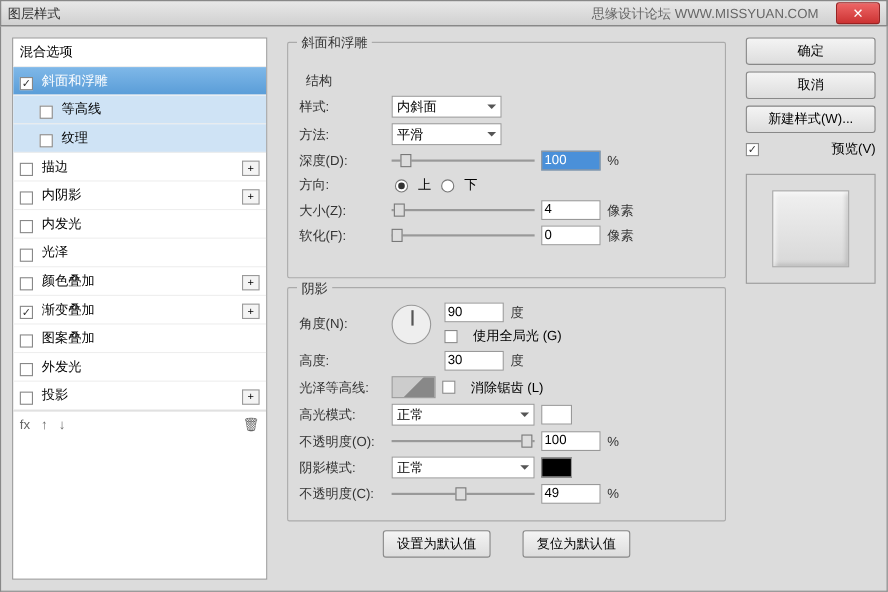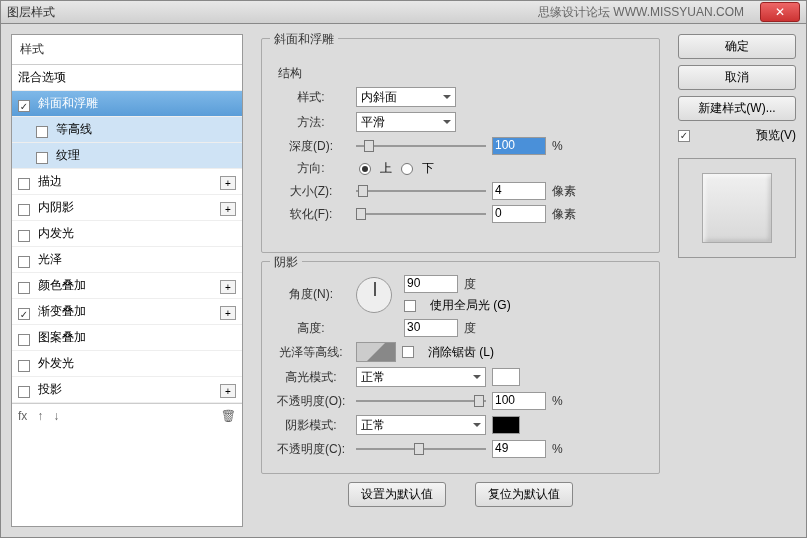--- a/index.html
+++ b/index.html
@@ -18,21 +18,21 @@
 .list-row.sub.indent{padding-left:24px}
 .chk{width:12px;height:12px;border:1px solid #888;background:#fff;display:inline-flex;align-items:center;justify-content:center;margin-right:8px;font-size:10px;color:#333}
 .chk.checked::after{content:"✓"}
 .plus-btn{margin-left:auto;width:16px;height:14px;border:1px solid #999;background:#f4f4f4;display:flex;align-items:center;justify-content:center;font-size:10px}
 .list-footer{height:24px;border-top:1px solid #ccc;display:flex;align-items:center;padding:0 6px;gap:10px;color:#666}
 .list-footer .sp{margin-left:auto}
 .center-panel{flex:1;padding:4px 8px}
 .group{border:1px solid #aaa;border-radius:2px;padding:8px 10px 10px;margin-bottom:8px;position:relative}
 .group-title{position:absolute;top:-8px;left:8px;background:#dcdcdc;padding:0 4px;color:#333}
 .row{display:flex;align-items:center;margin:5px 0;gap:6px}
-.row-label{width:78px;text-align:center;color:#333}
+.row-label{width:78px;text-align:left;color:#333}
 .select{height:20px;border:1px solid #999;background:#fff;padding:0 18px 0 4px;position:relative;min-width:100px;display:flex;align-items:center}
 .select::after{content:"";position:absolute;right:4px;top:7px;border:4px solid transparent;border-top-color:#555}
 .slider{flex:1;height:16px;position:relative;max-width:130px}
 .slider-track{position:absolute;top:7px;left:0;right:0;height:2px;background:#999}
 .slider-thumb{position:absolute;top:2px;width:10px;height:12px;background:#ddd;border:1px solid #777}
 .num-input{width:54px;height:18px;border:1px solid #999;background:#fff;padding:0 2px;text-align:left}
 .num-input.hl{background:#4a90d9;color:#fff}
 .unit{color:#333;min-width:26px}
 .radio{width:12px;height:12px;border:1px solid #777;border-radius:50%;background:#fff;display:inline-flex;align-items:center;justify-content:center;margin:0 3px}
 .radio.on::after{content:"";width:6px;height:6px;background:#333;border-radius:50%}
@@ -58,21 +58,20 @@
     <span>思缘设计论坛  WWW.MISSYUAN.COM</span>
     <div class="close-btn">
         <span>✕</span>
       </div>
   </div>
 </div>
 
 <div class="dialog">
   <div class="left-panel">
     <div class="styles-list">
-      <div class="list-header">样式</div>
       <div class="list-row">
           <span>混合选项</span>
         </div>
       <div class="list-row selected">
           <span class="chk checked"></span>
           <span>斜面和浮雕</span>
         </div>
       <div class="list-row sub indent">
           <span class="chk"></span>
           <span>等高线</span>

